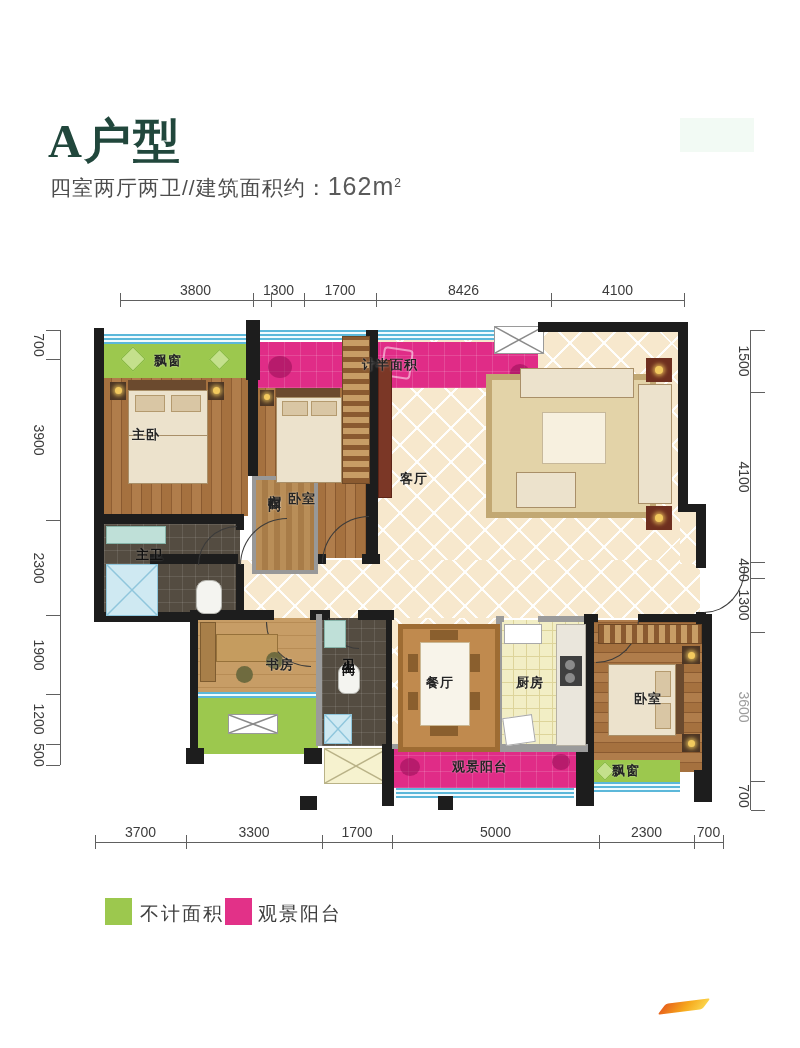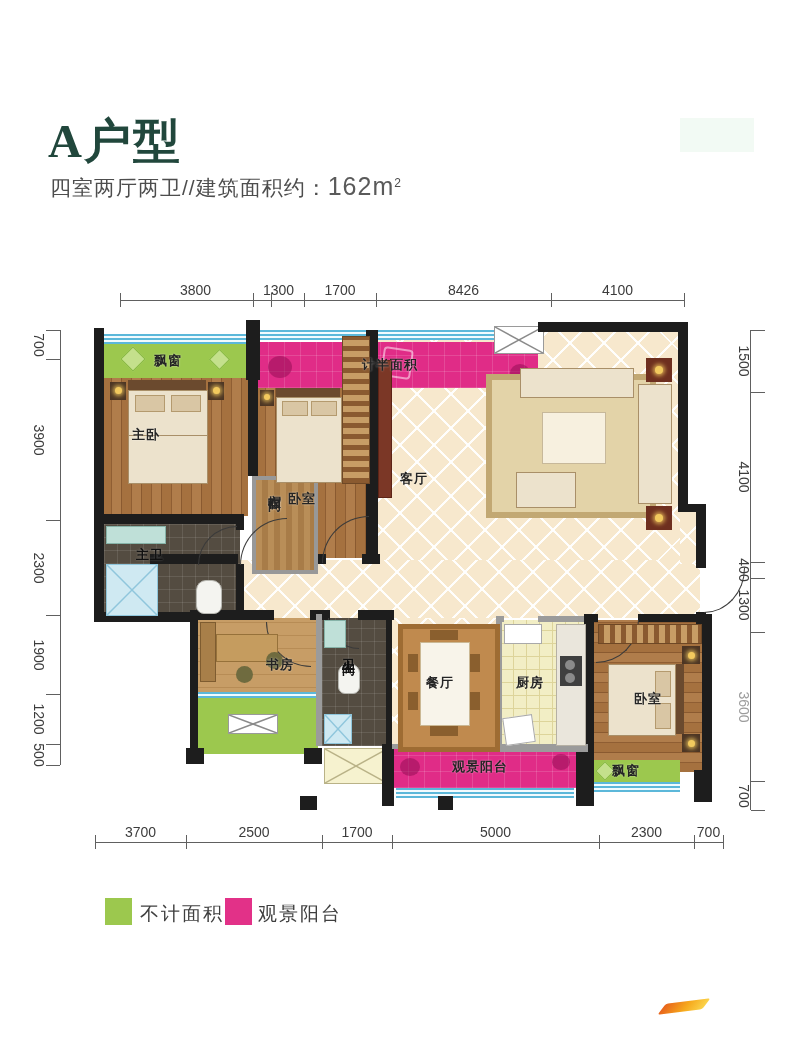--- a/index.html
+++ b/index.html
@@ -79,21 +79,21 @@
   <div>
     <div class="seg seg-h" style="left:120px;top:280px;width:151px;">3800</div>
     <div class="seg seg-h" style="left:253px;top:280px;width:51px;">1300</div>
     <div class="seg seg-h" style="left:304px;top:280px;width:72px;">1700</div>
     <div class="seg seg-h" style="left:376px;top:280px;width:175px;">8426</div>
     <div class="seg seg-h" style="left:551px;top:280px;width:133px;">4100</div>
   </div>
 
   <div>
     <div class="seg seg-h" style="left:95px;top:822px;width:91px;">3700</div>
-    <div class="seg seg-h" style="left:186px;top:822px;width:136px;">2500</div>
+    <div class="seg seg-h" style="left:186px;top:822px;width:136px;">3300</div>
     <div class="seg seg-h" style="left:322px;top:822px;width:70px;">1700</div>
     <div class="seg seg-h" style="left:392px;top:822px;width:207px;">5000</div>
     <div class="seg seg-h" style="left:599px;top:822px;width:95px;">2300</div>
     <div class="seg seg-h" style="left:694px;top:822px;width:29px;">700</div>
   </div>
 
   <div>
     <div class="seg seg-v seg-vl" style="left:46px;top:330px;height:29px;">
         <span>700</span>
       </div>

